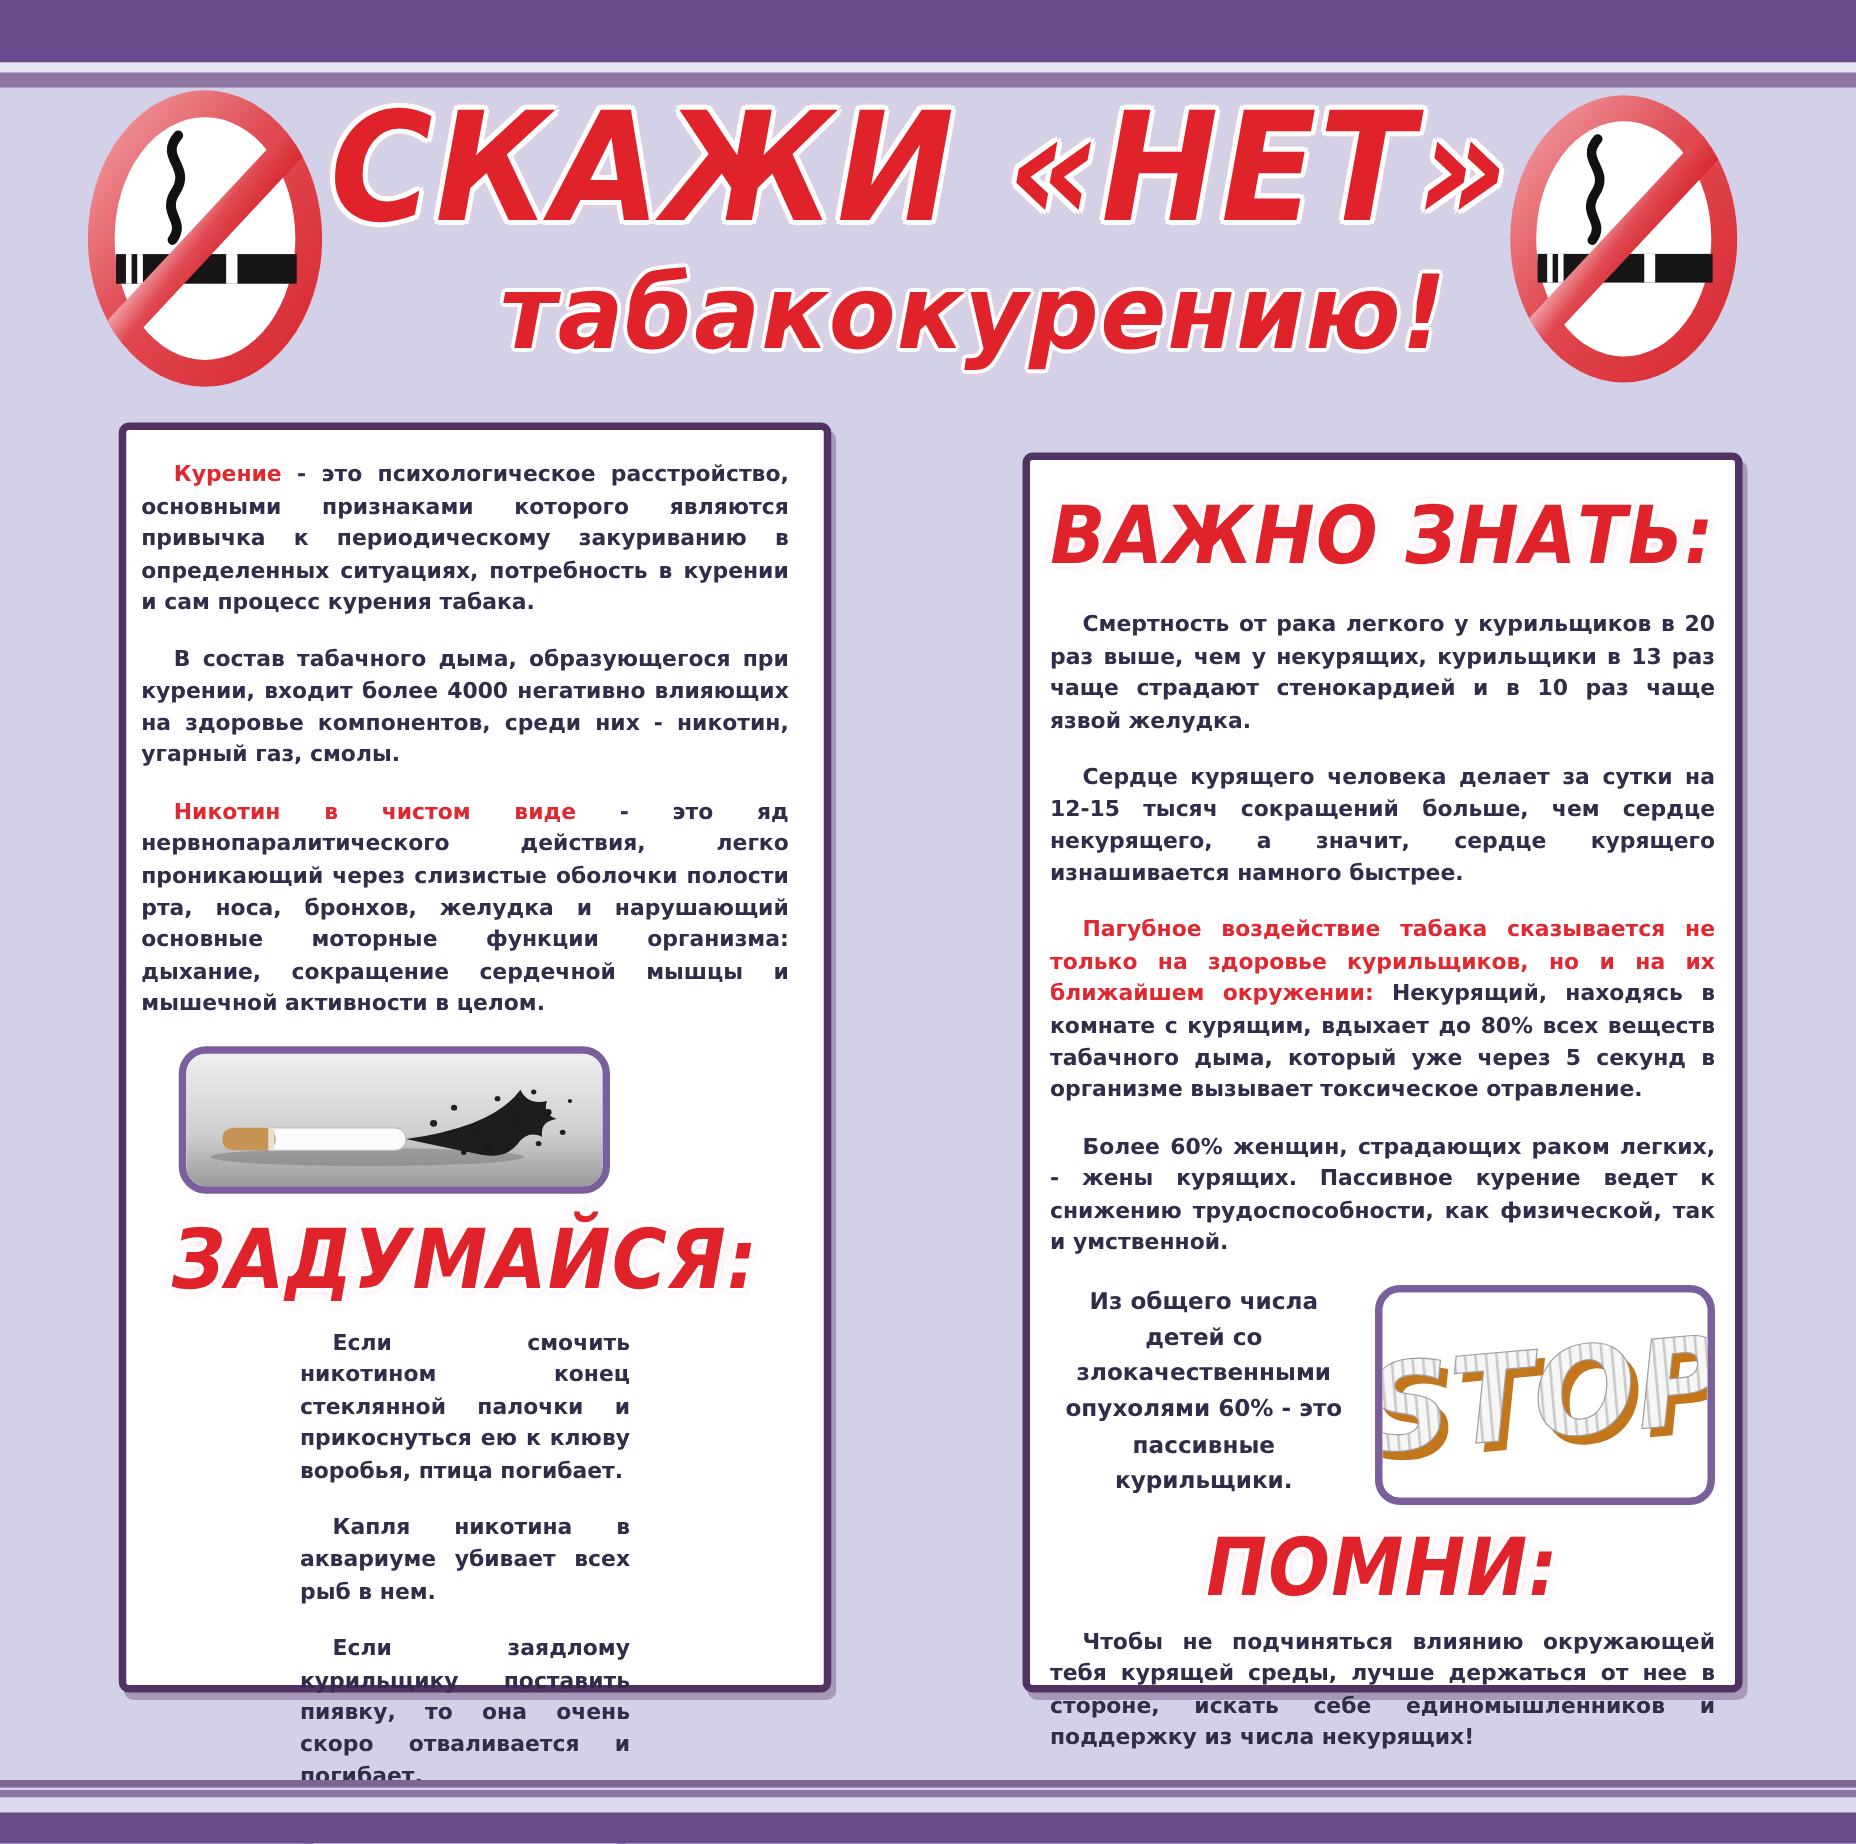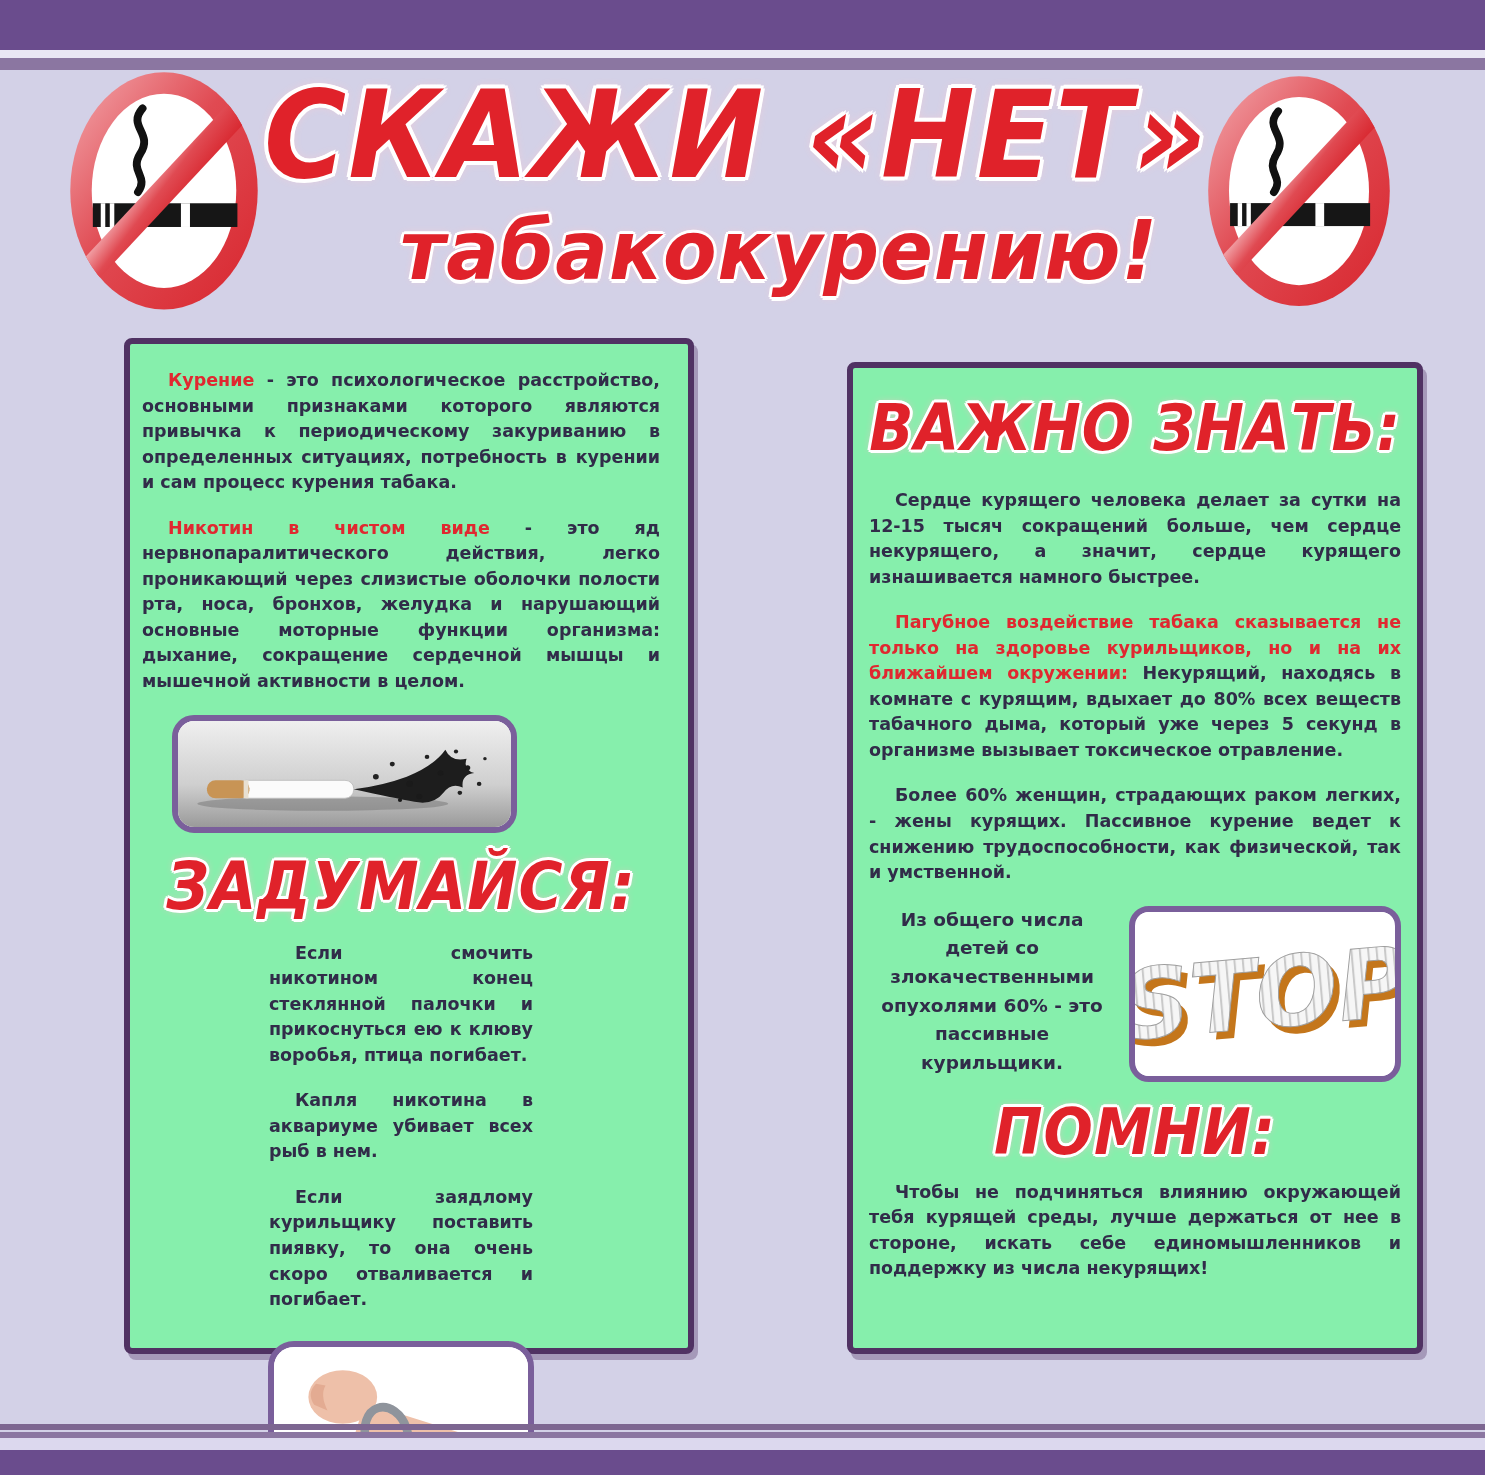--- a/index.html
+++ b/index.html
@@ -33,23 +33,23 @@
     margin-top:14px;margin-left:120px;
     font-size:78px;font-weight:bold;font-style:italic;color:#e0222a;
     letter-spacing:1px;transform:scaleY(1.05);
     text-shadow:-3px 0 #fff,3px 0 #fff,0 -3px #fff,0 3px #fff,
       -2px -2px #fff,2px 2px #fff,-2px 2px #fff,2px -2px #fff,0 0 8px #f9c9cf;
     white-space:nowrap;
   }
 
   
   .panel{
-    position:absolute;background:#86efac;border:6px solid #503263;border-radius:8px;
+    position:absolute;background:#ffffff;border:6px solid #503263;border-radius:8px;
     box-shadow:4px 6px 0 rgba(80,50,99,.35);
-    box-sizing:border-box;padding:24px 28px 10px 12px;margin-left:29px;
+    box-sizing:border-box;padding:24px 28px 10px 12px;
   }
   .panel.left{left:95px;top:338px;width:570px;height:1016px;}
   .panel.right{left:818px;top:362px;width:576px;height:992px;padding-left:16px;padding-right:16px;}
 
   .body-text{
     margin:0 0 20px 0;font-size:17.5px;font-weight:bold;line-height:1.46;
     color:#312c49;text-align:justify;text-indent:26px;
   }
   .red{color:#e02830;}
   .red-block{color:#e02830;}
@@ -134,20 +134,21 @@
         <rect x="100" y="118" width="8" height="21" fill="#fff"></rect>
         <rect x="-25" y="96" width="220" height="22" fill="url(#ringG)" transform="rotate(-47 85 107)"></rect>
       </g>
     </svg>
   </div>
 
   <section class="panel left">
 
     <p class="body-text"><span class="red">Курение</span><span> - это психологическое расстройство, основными признаками которого являются привычка к периодическому закуриванию в определенных ситуациях, потребность в курении и сам процесс курения табака.</span></p>
 
+    <p class="body-text"><span>В состав табачного дыма, образующегося при курении, входит более 4000 негативно влияющих на здоровье компонентов, среди них - никотин, угарный газ, смолы.</span></p>
 
     <p class="body-text"><span class="red">Никотин в чистом виде</span><span> - это яд нервнопаралитического действия, легко проникающий через слизистые оболочки полости рта, носа, бронхов, желудка и нарушающий основные моторные функции организма: дыхание, сокращение сердечной мышцы и мышечной активности в целом.</span></p>
 
     <div class="img-frame img-cigarette">
       <svg viewBox="0 0 345 118" preserveAspectRatio="none">
         <defs>
           <linearGradient id="bwG" x1="0" y1="0" x2="0" y2="1">
             <stop offset="0" stop-color="#efefef"></stop>
               <stop offset="0.6" stop-color="#cfcfcf"></stop>
               <stop offset="1" stop-color="#9a9a9a"></stop>
@@ -235,20 +236,21 @@
       </div>
     </div>
 
     <p class="body-text"><span>По данным Всемирной организации здравоохранения, на долю табака приходится одна из десяти смертей среди взрослого населения, к 2030 году этот показатель будет составлять один к шести, или 10 млн. смертей в год - а это больше, чем какая-либо другая отдельно взятая причина преждевременной смерти!</span></p>
   </section>
 
   <section class="panel right">
 
     <div class="h-red vazhno">ВАЖНО ЗНАТЬ:</div>
 
+    <p class="body-text"><span>Смертность от рака легкого у курильщиков в 20 раз выше, чем у некурящих, курильщики в 13 раз чаще страдают стенокардией и в 10 раз чаще язвой желудка.</span></p>
 
     <p class="body-text"><span>Сердце курящего человека  делает за сутки на 12-15 тысяч сокращений больше, чем сердце некурящего, а значит, сердце курящего изнашивается намного быстрее.</span></p>
 
 
     <p class="body-text"><span class="red-block">Пагубное воздействие табака сказывается не только на здоровье курильщиков, но и на их ближайшем окружении:</span><span> Некурящий, находясь в комнате с курящим, вдыхает до 80% всех веществ табачного дыма, который уже через 5 секунд в организме вызывает токсическое отравление.</span></p>
 
     <p class="body-text"><span>Более 60% женщин, страдающих раком легких,  - жены курящих. Пассивное курение ведет к снижению трудоспособности, как физической, так и умственной.</span></p>
 
     <div class="children-row">
       <div class="children-note">Из общего числа детей со злокачественными опухолями 60% - это пассивные курильщики.</div>

